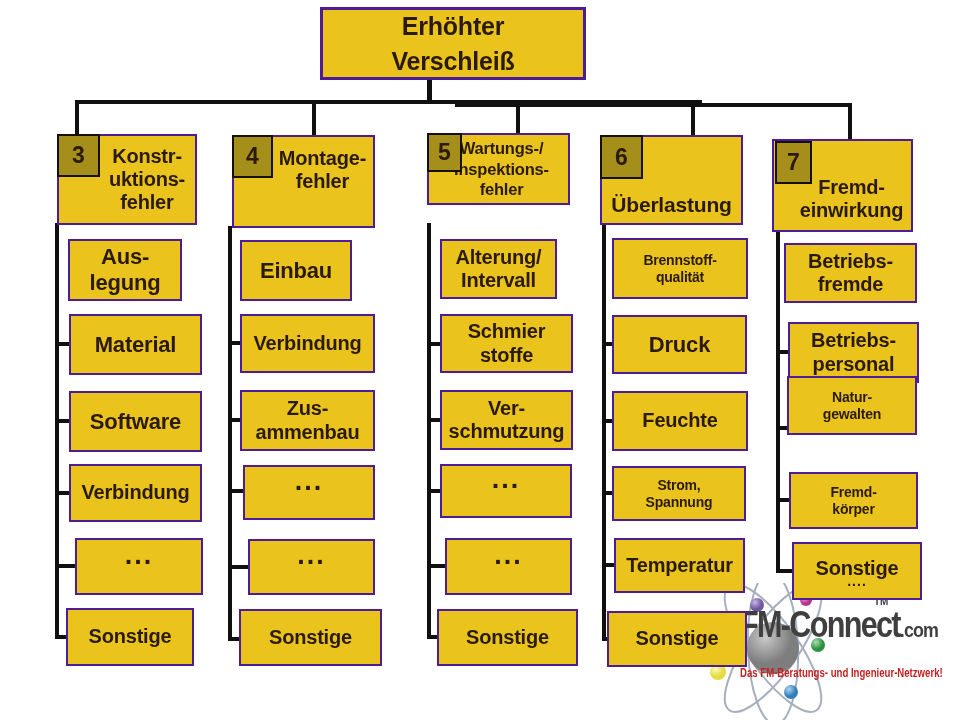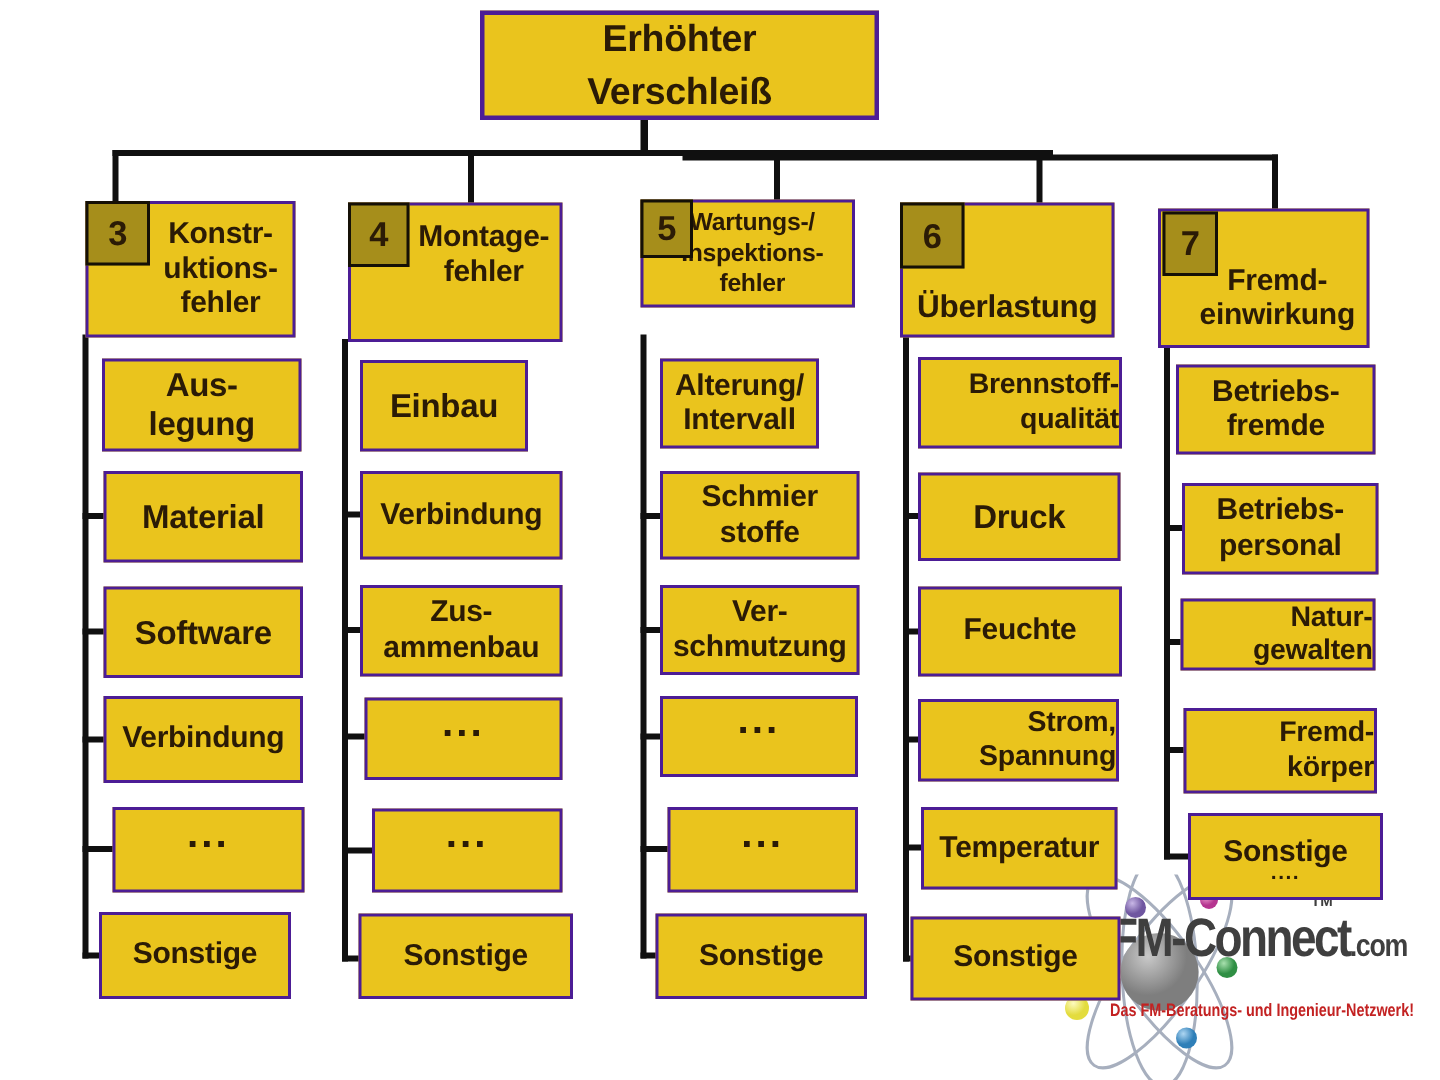--- a/index.html
+++ b/index.html
@@ -9,21 +9,21 @@
     overflow:hidden;
   }
   .box{
     position:absolute;background:#EAC41D;border:2px solid #4c1d95;
     box-sizing:border-box;display:flex;flex-direction:column;
     align-items:center;justify-content:center;text-align:center;
     z-index:3;line-height:1.16;font-size:20px;letter-spacing:-0.2px;
   }
   .root{font-size:25px;border-width:3px;line-height:1.4;}
   .lg{font-size:22px;}
-  .sm{font-size:19px;align-items:flex-end;}
+  .sm{font-size:14px;}
   .hdr3{font-size:16.5px;line-height:1.25;}
   .badge{
     position:absolute;background:#A68E1B;border:2px solid #151006;
     box-sizing:border-box;display:flex;align-items:center;justify-content:center;
     z-index:4;font-size:23px;
   }
   .ln{display:block;}
   .dots .ln{transform:translateY(-34%);font-size:27px;letter-spacing:2px;}
   .dots2{font-size:14px;line-height:.55;letter-spacing:1px;margin-top:-2px;}
   .vline,.hline{position:absolute;background:#101010;z-index:2;}
@@ -135,21 +135,21 @@
     <span class="ln">Verschleiß</span>
   </div>
 
   <div class="box" style="left:57px;top:134px;width:140px;height:91px;padding-left:40px">
     <span class="ln">Konstr-</span>
     <span class="ln">uktions-</span>
     <span class="ln">fehler</span>
   </div>
   <div class="badge" style="left:57px;top:134px;width:43px;height:43px">3</div>
 
-  <div class="box lg" style="left:68px;top:239px;width:133px;height:62px">
+  <div class="box lg" style="left:68px;top:239px;width:114px;height:62px">
     <span class="ln">Aus-</span>
     <span class="ln">legung</span>
   </div>
   <div class="box lg" style="left:69px;top:314px;width:133px;height:61px">
     <span class="ln">Material</span>
   </div>
   <div class="box lg" style="left:69px;top:391px;width:133px;height:61px">
     <span class="ln">Software</span>
   </div>
   <div class="box" style="left:69px;top:464px;width:133px;height:58px">
@@ -188,21 +188,21 @@
     <span class="ln">Sonstige</span>
   </div>
 
   <div class="box hdr3" style="left:427px;top:133px;width:143px;height:72px;padding-left:6px">
     <span class="ln">Wartungs-/</span>
     <span class="ln">Inspektions-</span>
     <span class="ln">fehler</span>
   </div>
   <div class="badge" style="left:427px;top:133px;width:35px;height:39px">5</div>
 
-  <div class="box" style="left:440px;top:239px;width:106px;height:60px">
+  <div class="box" style="left:440px;top:239px;width:117px;height:60px">
     <span class="ln">Alterung/</span>
     <span class="ln">Intervall</span>
   </div>
   <div class="box" style="left:440px;top:314px;width:133px;height:59px">
     <span class="ln">Schmier</span>
     <span class="ln">stoffe</span>
   </div>
   <div class="box" style="left:440px;top:390px;width:133px;height:60px">
     <span class="ln">Ver-</span>
     <span class="ln">schmutzung</span>
@@ -250,21 +250,21 @@
   <div class="badge" style="left:775px;top:141px;width:37px;height:43px">7</div>
 
   <div class="box" style="left:784px;top:243px;width:133px;height:60px">
     <span class="ln">Betriebs-</span>
     <span class="ln">fremde</span>
   </div>
   <div class="box" style="left:788px;top:322px;width:131px;height:61px">
     <span class="ln">Betriebs-</span>
     <span class="ln">personal</span>
   </div>
-  <div class="box sm" style="left:787px;top:399px;width:130px;height:48px">
+  <div class="box sm" style="left:787px;top:376px;width:130px;height:59px">
     <span class="ln">Natur-</span>
     <span class="ln">gewalten</span>
   </div>
   <div class="box sm" style="left:789px;top:472px;width:129px;height:57px">
     <span class="ln">Fremd-</span>
     <span class="ln">körper</span>
   </div>
   <div class="box" style="left:792px;top:542px;width:130px;height:58px">
     <span class="ln">Sonstige</span>
     <span class="ln dots2">....</span>

